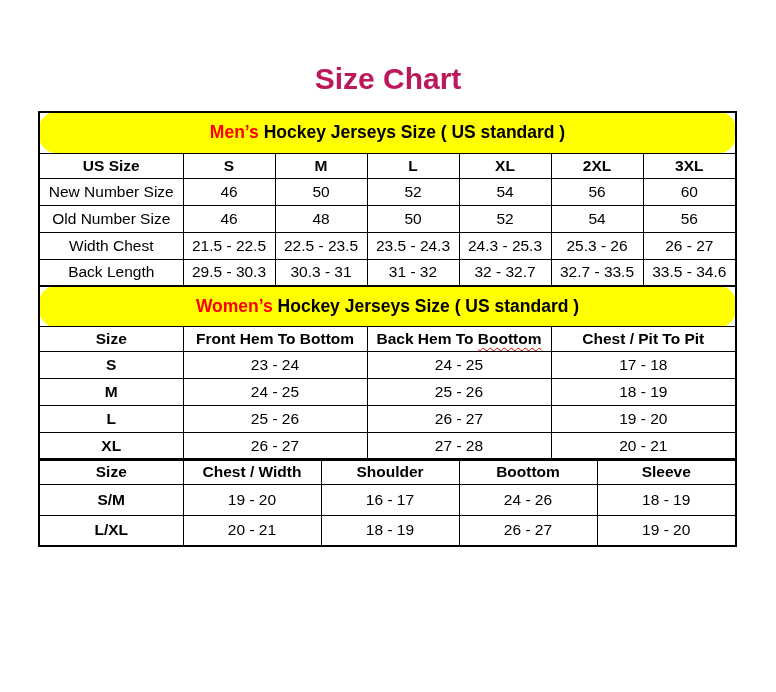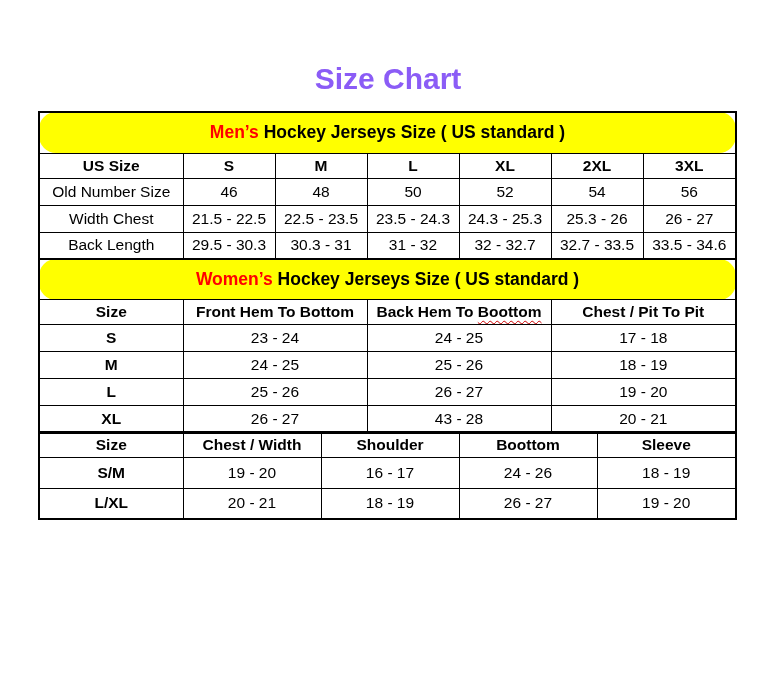--- a/index.html
+++ b/index.html
@@ -11,21 +11,21 @@
     color: #000000;
   }
   .page { width: 776px; height: 692px; overflow: hidden; position: relative; }
   .title {
     margin: 0;
     padding-top: 62px;
     text-align: center;
     font-size: 30px;
     line-height: 34px;
     font-weight: bold;
-    color: #8b5cf6;
+    color: #be185d;
     letter-spacing: 0px;
   }
   .tables-wrap { margin: 15px 0 0 38px; width: 697px; }
   table.chart {
     border-collapse: collapse;
     table-layout: fixed;
     width: 697px;
     border: 2.5px solid #000;
   }
   table.chart + table.chart { margin-top: -2.5px; }
@@ -84,20 +84,29 @@
         <tr>
           <th>US Size</th>
           <th>S</th>
           <th>M</th>
           <th>L</th>
           <th>XL</th>
           <th>2XL</th>
           <th>3XL</th>
         </tr>
         <tr>
+          <td class="cell">New Number Size</td>
+          <td class="cell">46</td>
+          <td class="cell">50</td>
+          <td class="cell">52</td>
+          <td class="cell">54</td>
+          <td class="cell">56</td>
+          <td class="cell">60</td>
+        </tr>
+        <tr>
           <td class="cell">Old Number Size</td>
           <td class="cell">46</td>
           <td class="cell">48</td>
           <td class="cell">50</td>
           <td class="cell">52</td>
           <td class="cell">54</td>
           <td class="cell">56</td>
         </tr>
         <tr>
           <td class="cell">Width Chest</td>
@@ -151,21 +160,21 @@
         </tr>
         <tr>
           <td class="cell bold">L</td>
           <td class="cell">25 - 26</td>
           <td class="cell">26 - 27</td>
           <td class="cell">19 - 20</td>
         </tr>
         <tr>
           <td class="cell bold">XL</td>
           <td class="cell">26 - 27</td>
-          <td class="cell">43 - 28</td>
+          <td class="cell">27 - 28</td>
           <td class="cell">20 - 21</td>
         </tr>
       </tbody>
     </table>
 
     <table class="chart youth">
       <colgroup>
         <col style="width:144px">
           <col style="width:138px">
           <col style="width:138px">

